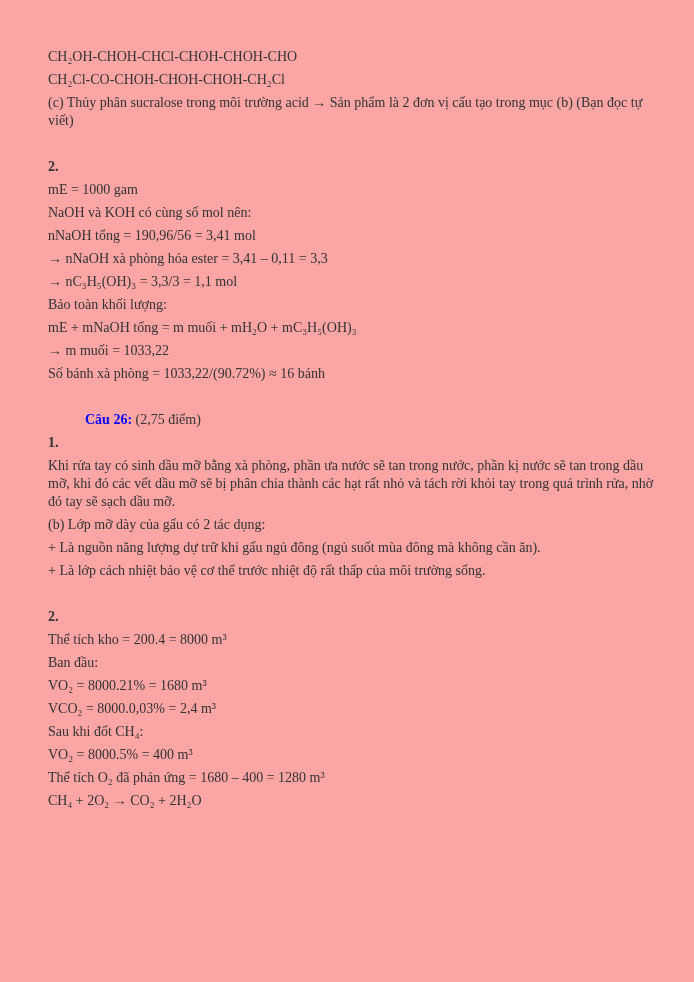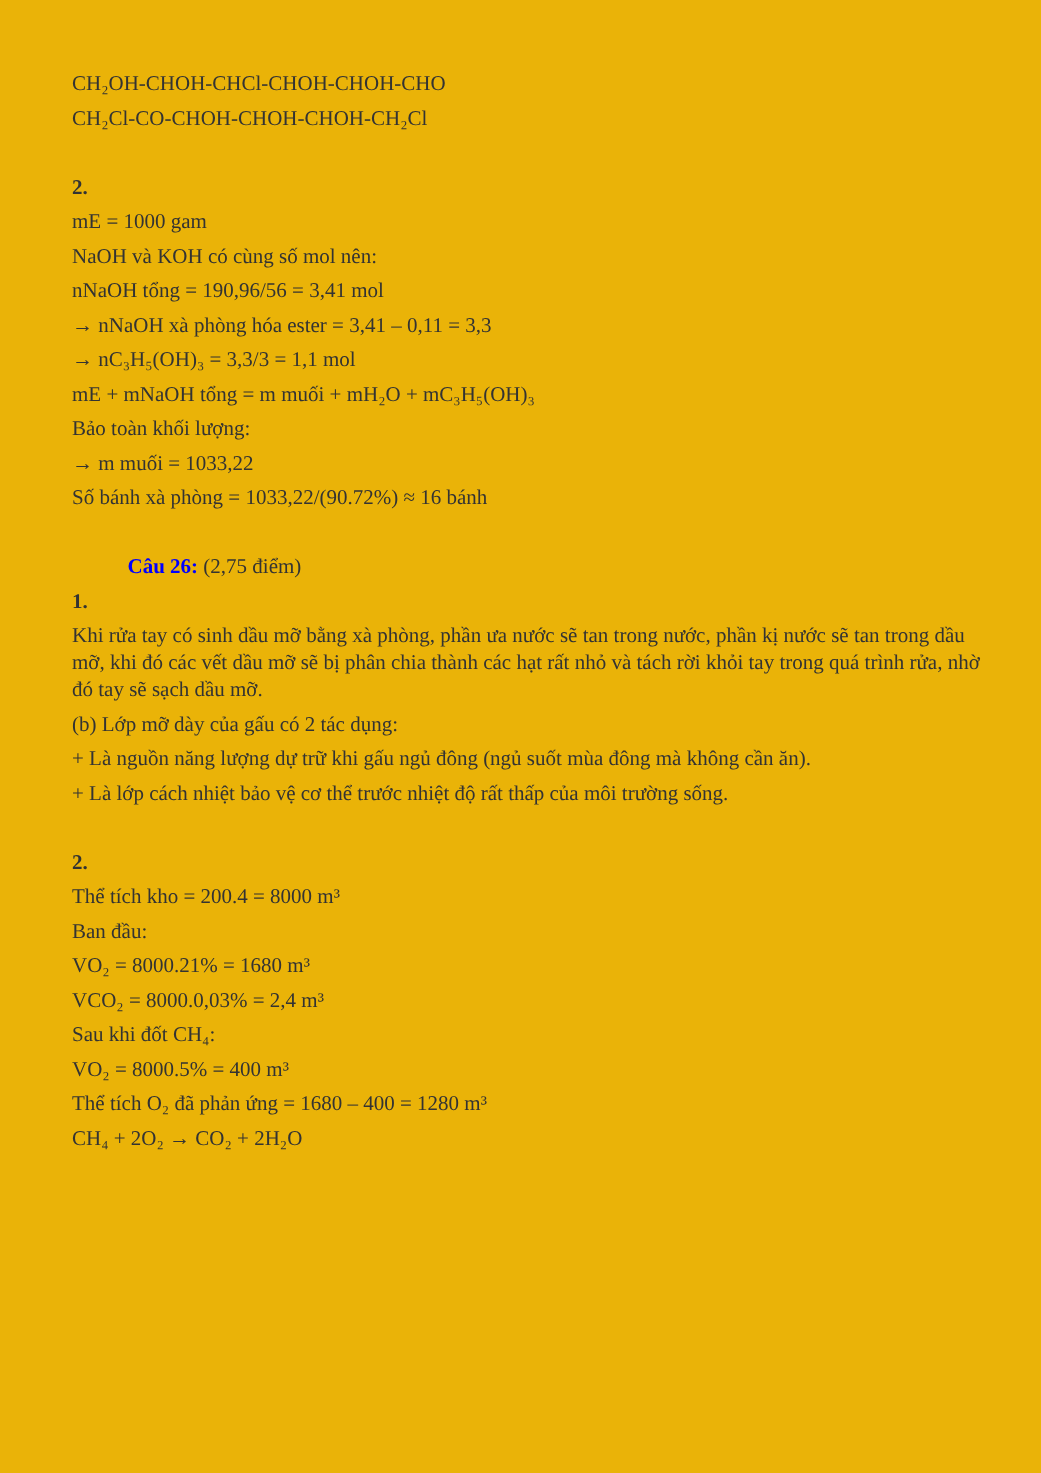--- a/index.html
+++ b/index.html
@@ -4,21 +4,21 @@
 <style>
   html, body {
     margin: 0;
     padding: 0;
     background: #ffffff;
   }
   .page {
     position: relative;
     width: 694px;
     height: 982px;
-    background: #eab308;
+    background: #fca5a5;
     overflow: hidden;
     font-family: "Liberation Serif", "DejaVu Serif", serif;
     font-size: 14px;
     line-height: 18px;
     color: #333333;
   }
   .content {
     padding: 48px 36px 0 48px;
   }
   .content p {
@@ -37,31 +37,32 @@
   }
 </style>
 </head>
 <body>
 
 <div class="page">
   <div class="content">
 
     <p>CH₂OH-CHOH-CHCl-CHOH-CHOH-CHO</p>
     <p>CH₂Cl-CO-CHOH-CHOH-CHOH-CH₂Cl</p>
+    <p>(c) Thủy phân sucralose trong môi trường acid → Sản phẩm là 2 đơn vị cấu tạo trong mục (b) (Bạn đọc tự viết)</p>
 
     <div class="blank"></div>
 
     <p class="bold">2.</p>
     <p>mE = 1000 gam</p>
     <p>NaOH và KOH có cùng số mol nên:</p>
     <p>nNaOH tổng = 190,96/56 = 3,41 mol</p>
     <p>→ nNaOH xà phòng hóa ester = 3,41 – 0,11 = 3,3</p>
     <p>→ nC₃H₅(OH)₃ = 3,3/3 = 1,1 mol</p>
+    <p>Bảo toàn khối lượng:</p>
     <p>mE + mNaOH tổng = m muối + mH₂O + mC₃H₅(OH)₃</p>
-    <p>Bảo toàn khối lượng:</p>
     <p>→ m muối = 1033,22</p>
     <p>Số bánh xà phòng = 1033,22/(90.72%) ≈ 16 bánh</p>
 
     <div class="blank"></div>
 
     <p>
       <span class="q-label">Câu 26:</span><span> (2,75 điểm)</span>
     </p>
     <p class="bold">1.</p>
     <p>Khi rửa tay có sinh dầu mỡ bằng xà phòng, phần ưa nước sẽ tan trong nước, phần kị nước sẽ tan trong dầu mỡ, khi đó các vết dầu mỡ sẽ bị phân chia thành các hạt rất nhỏ và tách rời khỏi tay trong quá trình rửa, nhờ đó tay sẽ sạch dầu mỡ.</p>

